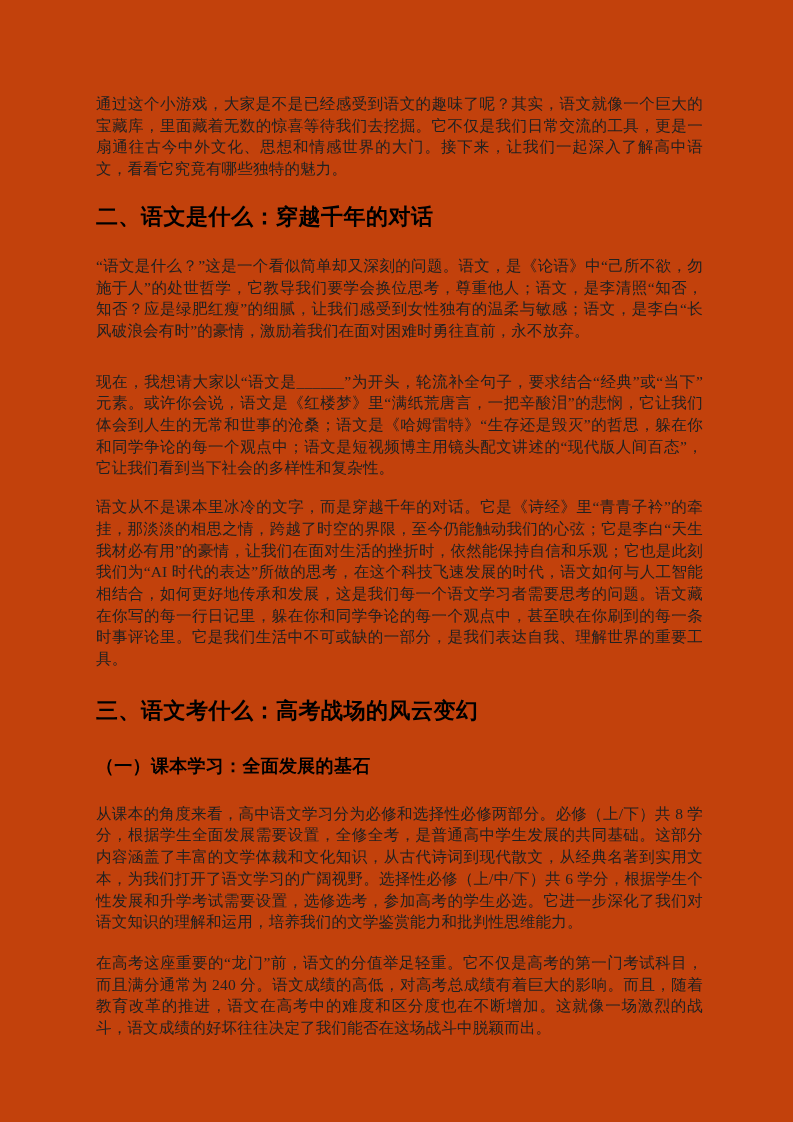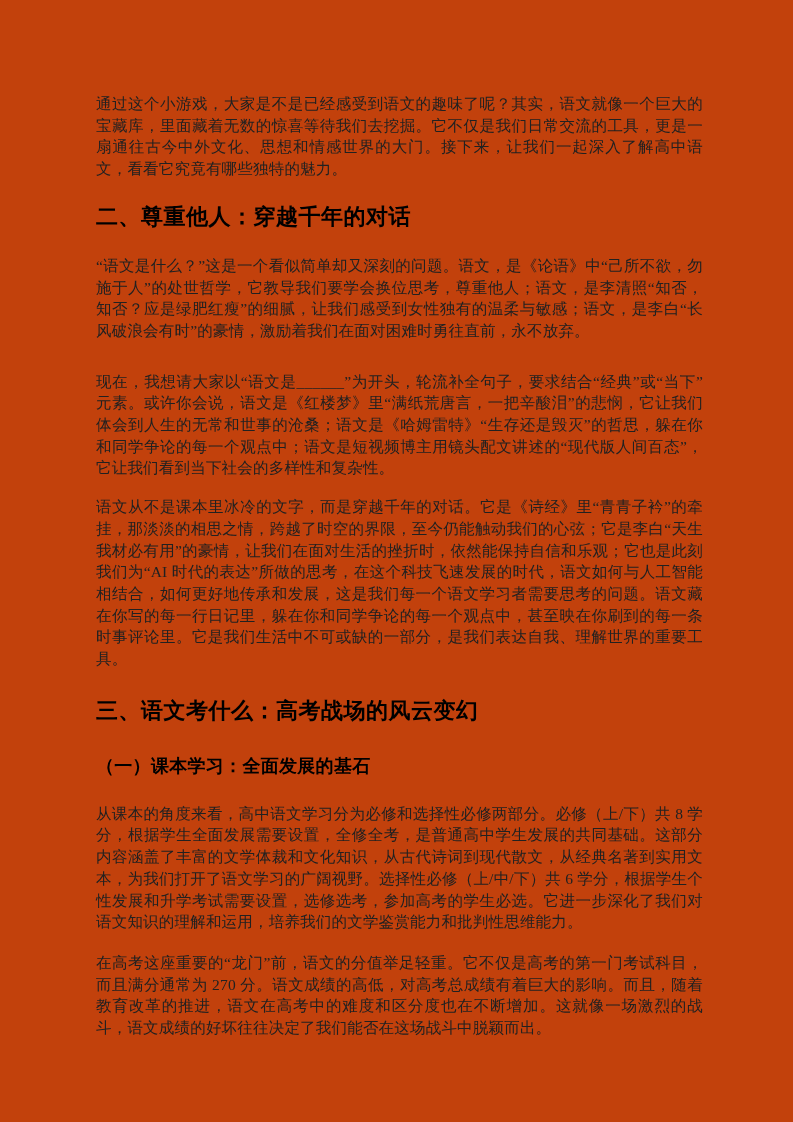--- a/index.html
+++ b/index.html
@@ -54,30 +54,30 @@
   .mb-p5      { margin-bottom: 19px; }
   .mb-sub2    { margin-bottom: 21px; }
 </style>
 </head>
 <body>
 
 <div class="page">
 
   <p class="body-p mb-intro">通过这个小游戏，大家是不是已经感受到语文的趣味了呢？其实，语文就像一个巨大的宝藏库，里面藏着无数的惊喜等待我们去挖掘。它不仅是我们日常交流的工具，更是一扇通往古今中外文化、思想和情感世界的大门。接下来，让我们一起深入了解高中语文，看看它究竟有哪些独特的魅力。</p>
 
-  <h2 class="h-major mb-h2">二、尊重他人：穿越千年的对话</h2>
+  <h2 class="h-major mb-h2">二、语文是什么：穿越千年的对话</h2>
 
   <p class="body-p mb-p2">“语文是什么？”这是一个看似简单却又深刻的问题。语文，是《论语》中“己所不欲，勿施于人”的处世哲学，它教导我们要学会换位思考，尊重他人；语文，是李清照“知否，知否？应是绿肥红瘦”的细腻，让我们感受到女性独有的温柔与敏感；语文，是李白“长风破浪会有时”的豪情，激励着我们在面对困难时勇往直前，永不放弃。</p>
 
   <p class="body-p mb-p3">现在，我想请大家以“语文是______”为开头，轮流补全句子，要求结合“经典”或“当下”元素。或许你会说，语文是《红楼梦》里“满纸荒唐言，一把辛酸泪”的悲悯，它让我们体会到人生的无常和世事的沧桑；语文是《哈姆雷特》“生存还是毁灭”的哲思，躲在你和同学争论的每一个观点中；语文是短视频博主用镜头配文讲述的“现代版人间百态”，它让我们看到当下社会的多样性和复杂性。</p>
 
   <p class="body-p mb-p4">语文从不是课本里冰冷的文字，而是穿越千年的对话。它是《诗经》里“青青子衿”的牵挂，那淡淡的相思之情，跨越了时空的界限，至今仍能触动我们的心弦；它是李白“天生我材必有用”的豪情，让我们在面对生活的挫折时，依然能保持自信和乐观；它也是此刻我们为“AI 时代的表达”所做的思考，在这个科技飞速发展的时代，语文如何与人工智能相结合，如何更好地传承和发展，这是我们每一个语文学习者需要思考的问题。语文藏在你写的每一行日记里，躲在你和同学争论的每一个观点中，甚至映在你刷到的每一条时事评论里。它是我们生活中不可或缺的一部分，是我们表达自我、理解世界的重要工具。</p>
 
   <h2 class="h-major mb-h3">三、语文考什么：高考战场的风云变幻</h2>
 
   <h3 class="h-minor mb-sub1">（一）课本学习：全面发展的基石</h3>
 
   <p class="body-p mb-p5">从课本的角度来看，高中语文学习分为必修和选择性必修两部分。必修（上/下）共 8 学分，根据学生全面发展需要设置，全修全考，是普通高中学生发展的共同基础。这部分内容涵盖了丰富的文学体裁和文化知识，从古代诗词到现代散文，从经典名著到实用文本，为我们打开了语文学习的广阔视野。选择性必修（上/中/下）共 6 学分，根据学生个性发展和升学考试需要设置，选修选考，参加高考的学生必选。它进一步深化了我们对语文知识的理解和运用，培养我们的文学鉴赏能力和批判性思维能力。</p>
 
 
-  <p class="body-p">在高考这座重要的“龙门”前，语文的分值举足轻重。它不仅是高考的第一门考试科目，而且满分通常为 270 分。语文成绩的高低，对高考总成绩有着巨大的影响。而且，随着教育改革的推进，语文在高考中的难度和区分度也在不断增加。这就像一场激烈的战斗，语文成绩的好坏往往决定了我们能否在这场战斗中脱颖而出。</p>
+  <p class="body-p">在高考这座重要的“龙门”前，语文的分值举足轻重。它不仅是高考的第一门考试科目，而且满分通常为 240 分。语文成绩的高低，对高考总成绩有着巨大的影响。而且，随着教育改革的推进，语文在高考中的难度和区分度也在不断增加。这就像一场激烈的战斗，语文成绩的好坏往往决定了我们能否在这场战斗中脱颖而出。</p>
 
 </div>
 
 </body></html>

